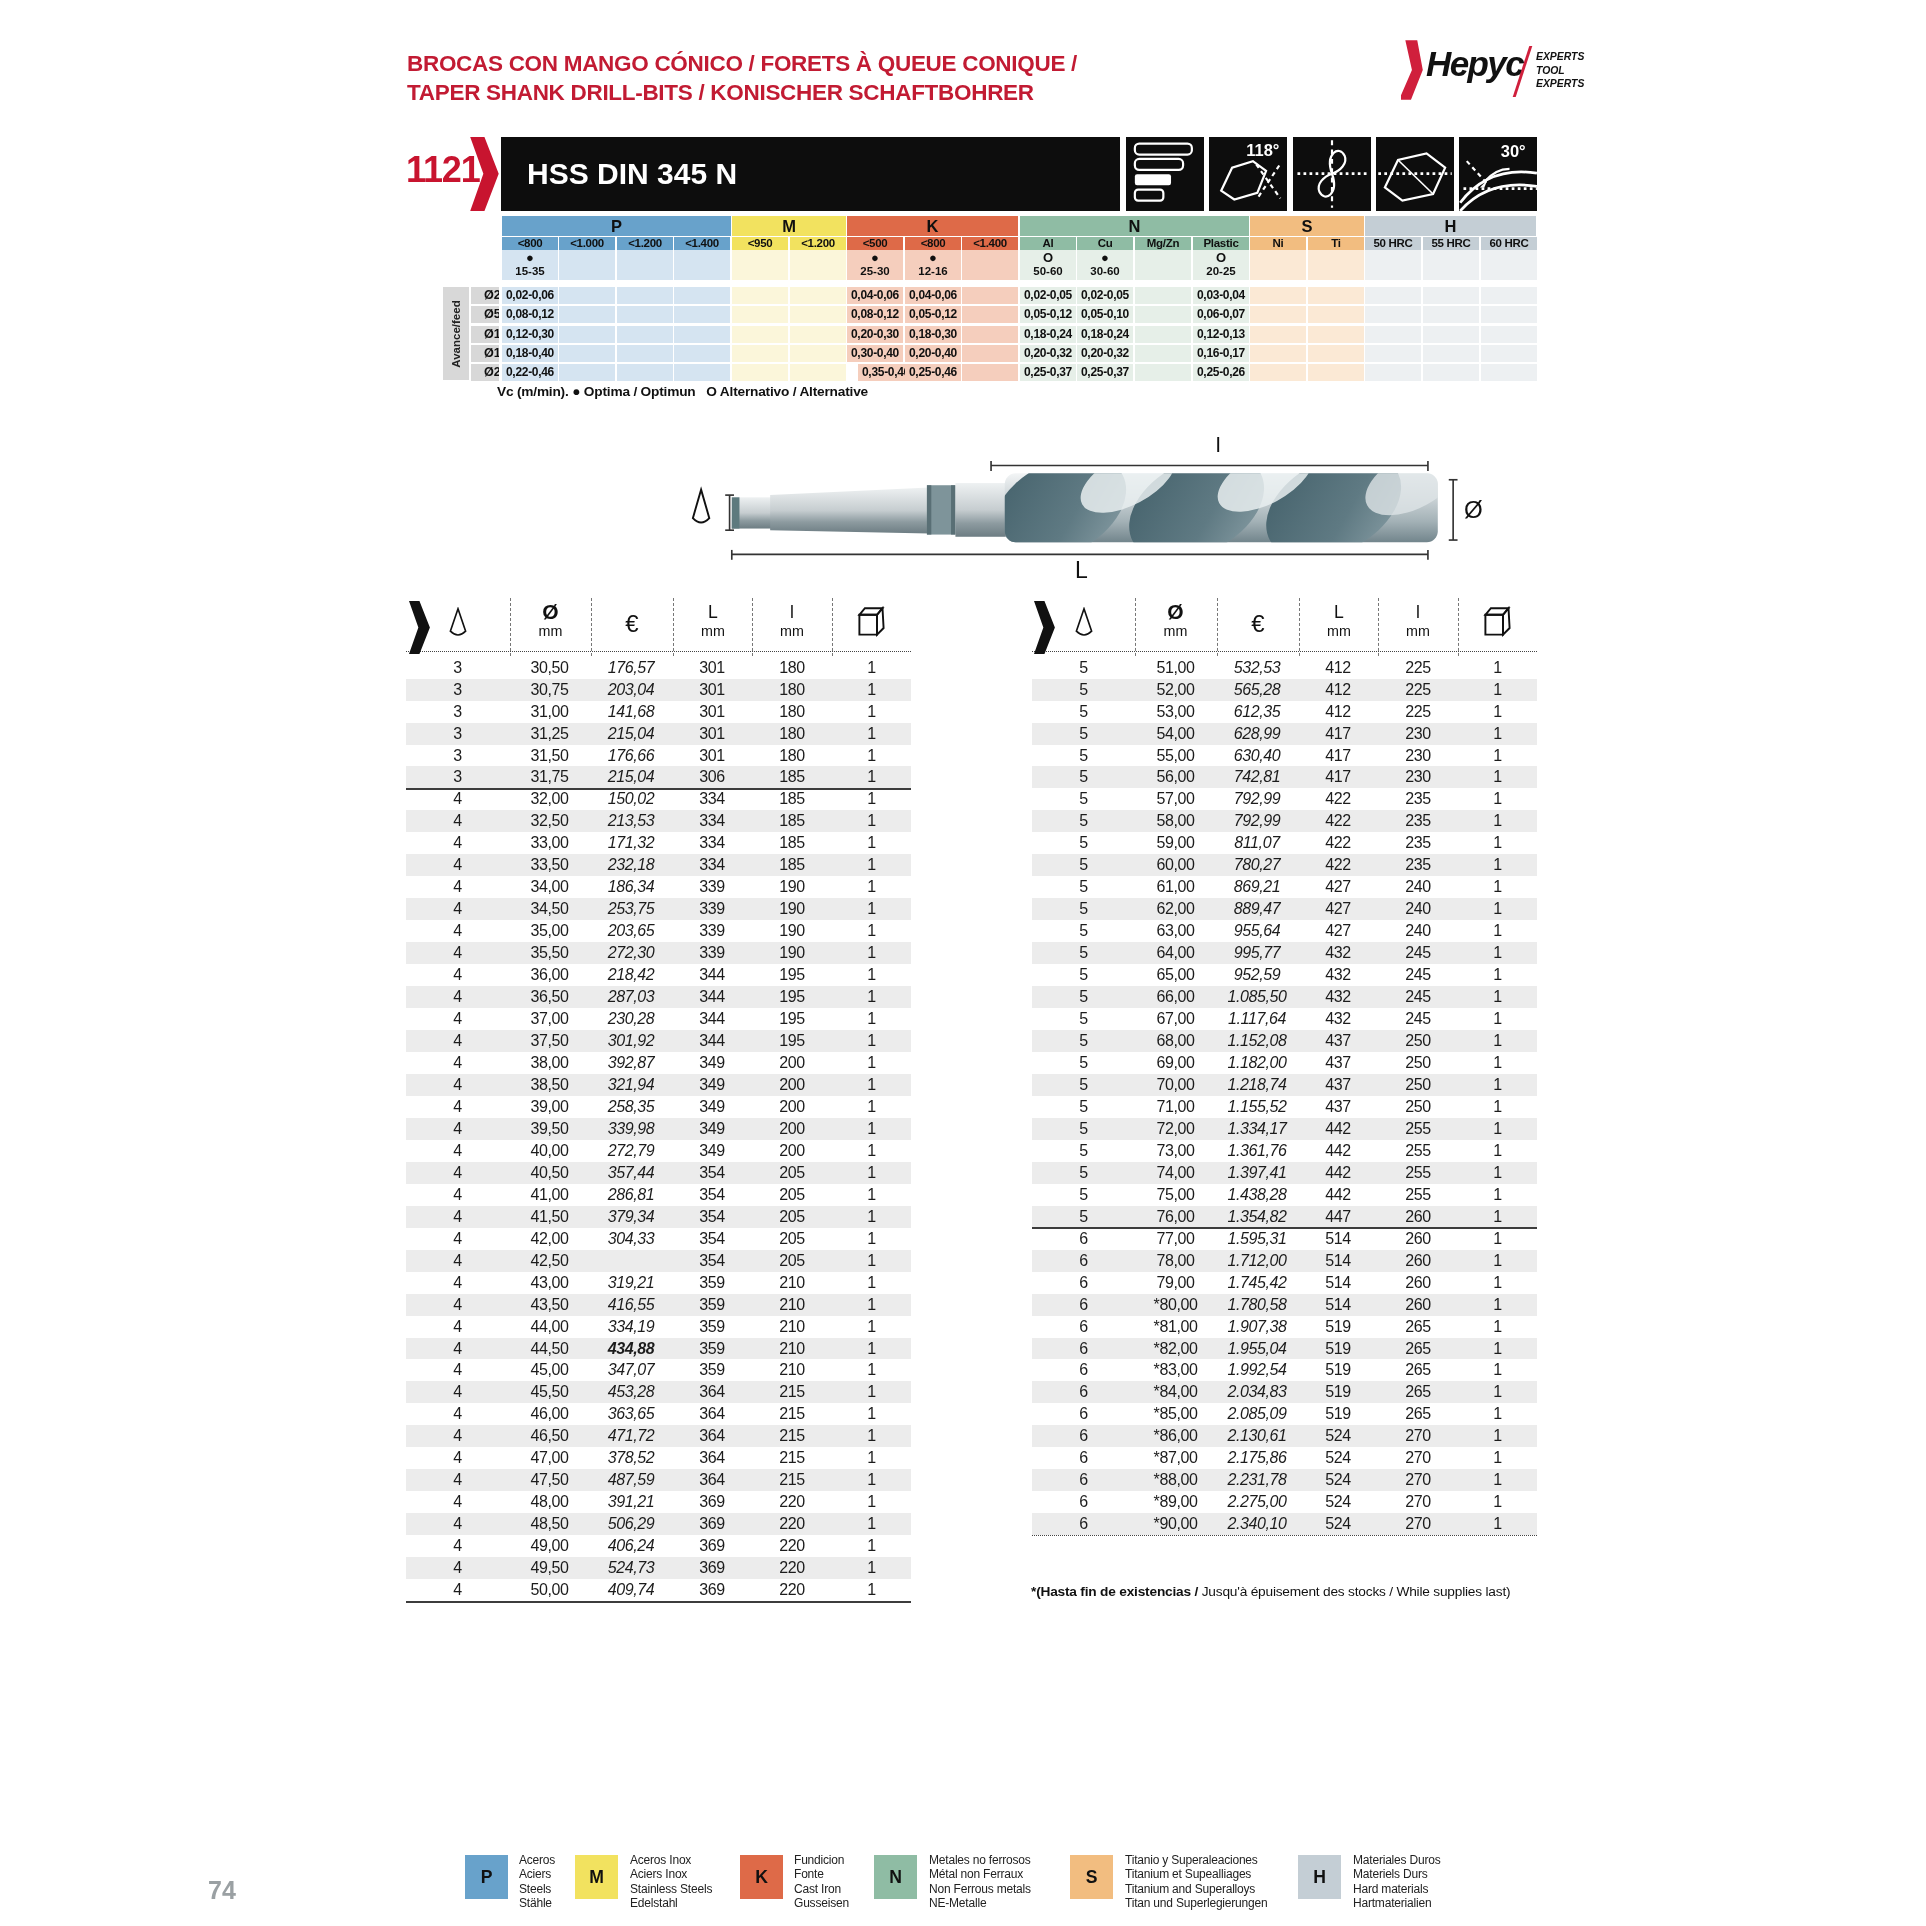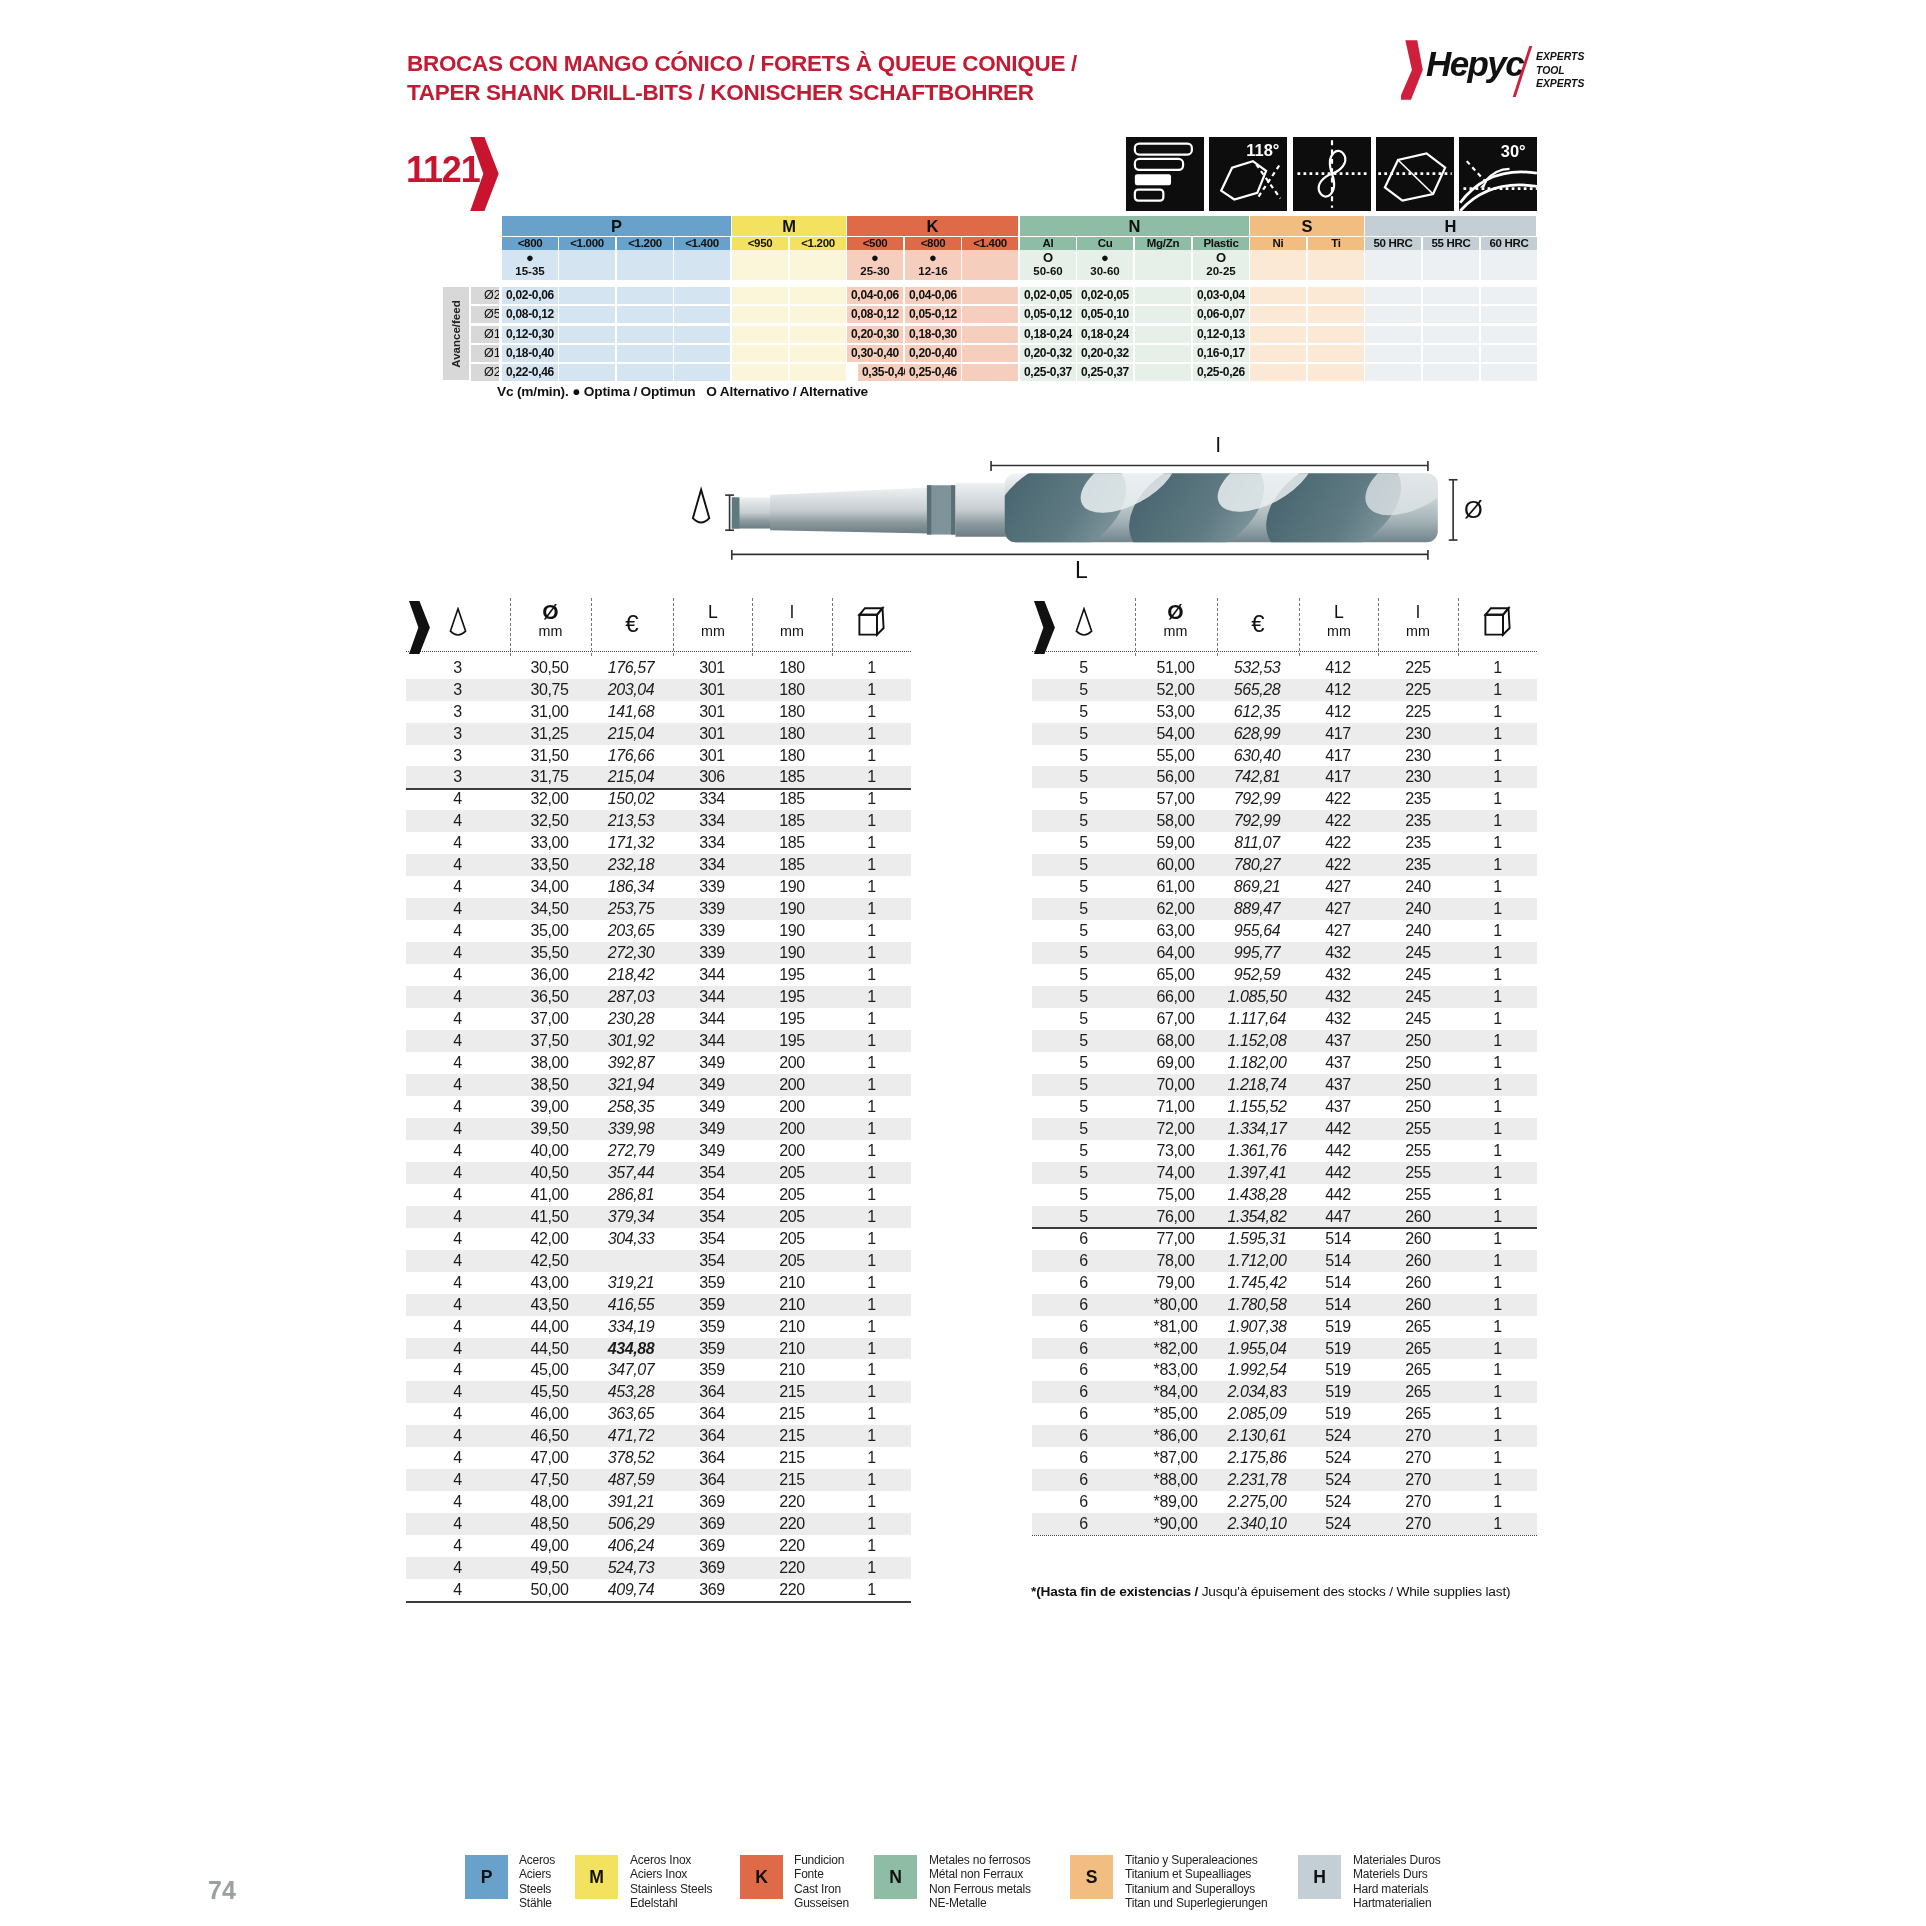--- a/index.html
+++ b/index.html
@@ -24,21 +24,21 @@
   .brand-slash{position:absolute;left:120px;top:5.5px;width:3.3px;height:51px;
                background:#d01f3c;transform:skewX(-18deg);}
   .brand-tag{position:absolute;left:135px;top:10px;font-size:10.4px;font-weight:700;
              font-style:italic;color:#111;line-height:13.7px;white-space:nowrap;}
   
   .sp-cell{position:absolute;box-sizing:border-box;text-align:center;overflow:hidden;}
   .sp-group{font-size:16.5px;font-weight:700;color:#101010;line-height:20px;}
   .sp-sub{font-size:11.5px;font-weight:700;color:#101010;line-height:12.6px;letter-spacing:-0.3px;}
   .sp-vc{font-size:11.5px;font-weight:700;color:#101010;}
   .sp-val{font-size:12px;font-weight:700;color:#101010;line-height:16.5px;letter-spacing:-0.3px;}
-  .sp-rowlab{font-size:12.6px;font-weight:400;color:#101010;line-height:16.5px;background:#d8d8d8;padding-left:13px;}
+  .sp-rowlab{font-size:12.6px;font-weight:700;color:#101010;line-height:16.5px;background:#d8d8d8;padding-left:13px;}
   .sp-axis{background:#d8d8d8;}
   .sp-axis span{position:absolute;left:50%;top:50%;transform:translate(-50%,-50%) rotate(-90deg);
                 font-size:11.5px;font-weight:700;white-space:nowrap;color:#222;}
   .vc-legend{position:absolute;left:497px;top:384px;font-size:13.7px;font-weight:700;
              color:#111;letter-spacing:-0.2px;white-space:nowrap;}
   
   .cat-sep{position:absolute;width:0;border-left:1.1px dashed #777;}
   .cat-dot-line{position:absolute;height:0;border-top:1.1px dotted #444;}
   .cat-solid-line{position:absolute;height:1.6px;background:#3c3c3c;}
   .cat-head-txt{position:absolute;text-align:center;color:#111;font-weight:700;}
@@ -75,20 +75,23 @@
       <div>EXPERTS</div>
       <div>TOOL</div>
       <div>EXPERTS</div>
     </div>
   </div>
 
   <div class="code">1121</div>
   <svg class="abs" style="left:470px;top:137px;" width="30" height="74" viewBox="0 0 54 135">
     <polygon points="0,0 26,0 52,67 26,135 0,135 24,67" fill="#c8142f"></polygon>
   </svg>
+  <div class="banner">
+    <div class="banner-name">HSS DIN 345 N</div>
+  </div>
 
   <div class="tile" style="left:1126px;">
     <svg width="78" height="74" viewBox="0 0 142 135">
       <rect x="16" y="12" width="104" height="20" rx="8" fill="none" stroke="#fff" stroke-width="4"></rect>
       <rect x="16" y="40" width="88" height="20" rx="8" fill="none" stroke="#fff" stroke-width="4"></rect>
       <rect x="16" y="68" width="66" height="20" rx="4" fill="#fff"></rect>
       <rect x="16" y="96" width="52" height="20" rx="6" fill="none" stroke="#fff" stroke-width="4"></rect>
     </svg>
   </div>
   <div class="tile" style="left:1209px;">

